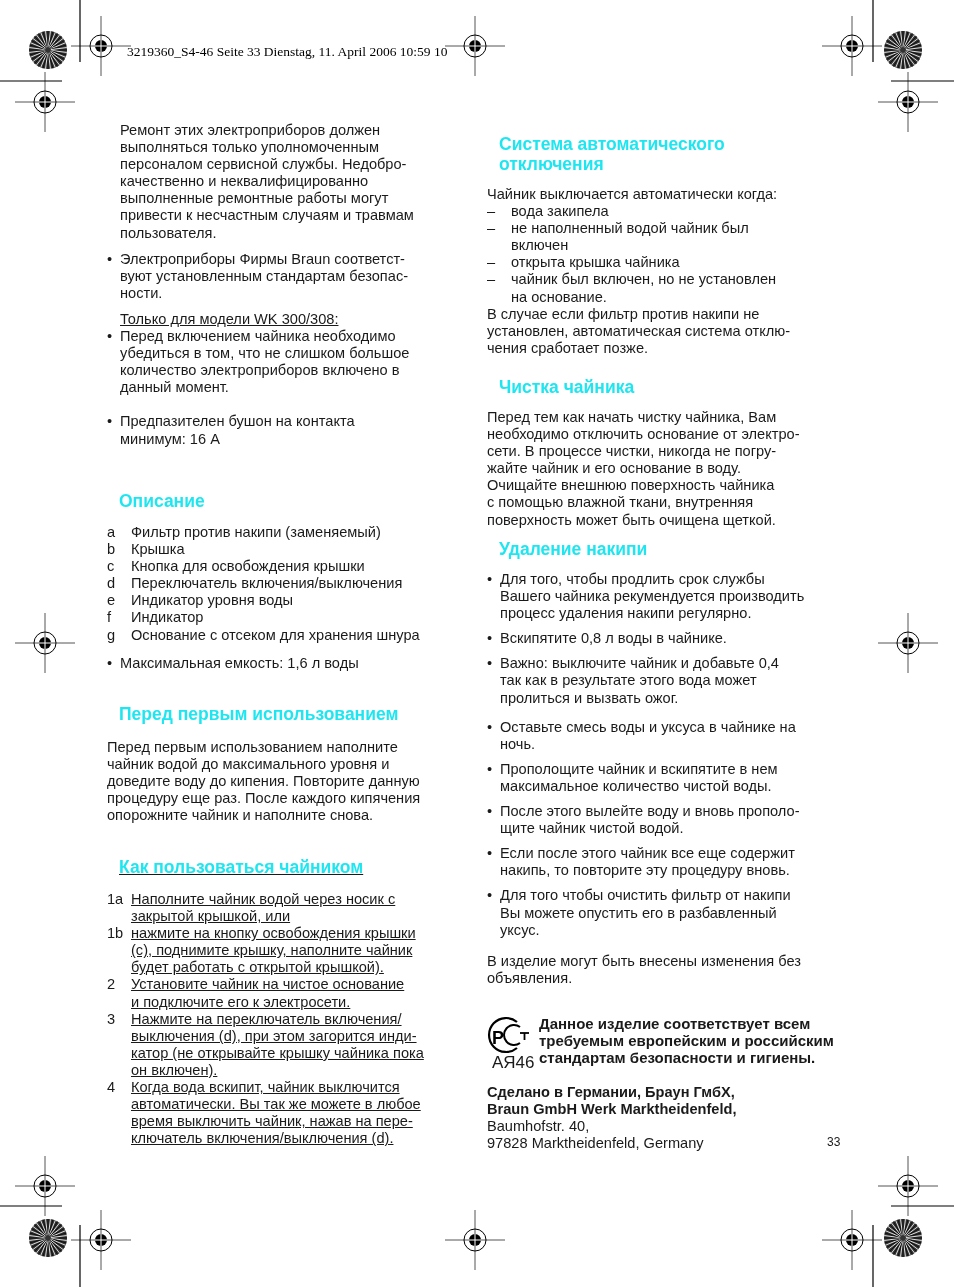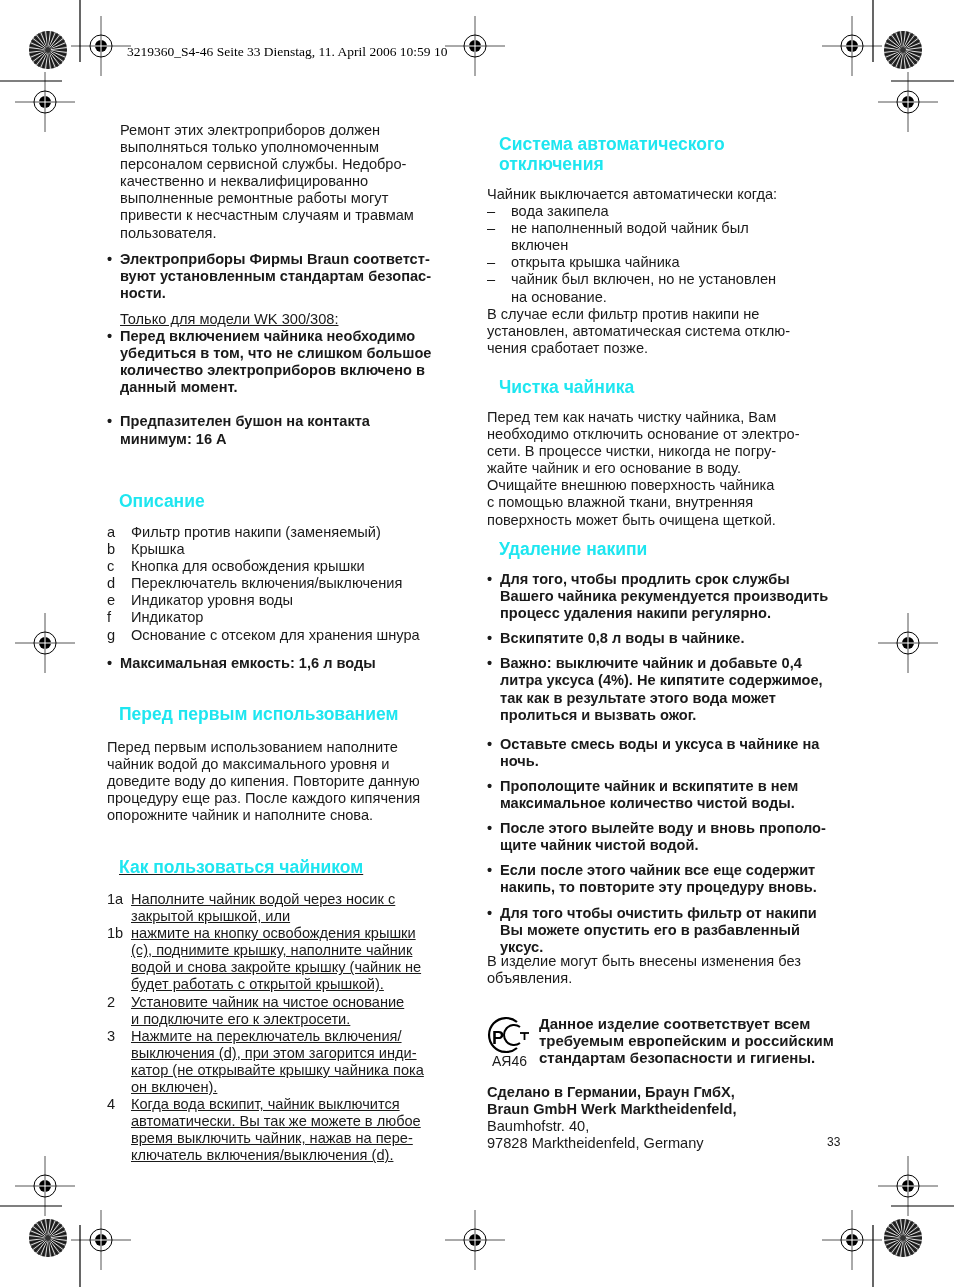--- a/index.html
+++ b/index.html
@@ -4,21 +4,21 @@
 <style>
   html, body { margin: 0; padding: 0; background: #ffffff; }
   body { width: 954px; height: 1287px; position: relative; overflow: hidden;
          font-family: "Liberation Sans", sans-serif; color: #1a1a1a; }
   .abs { position: absolute; }
   .hdr { font-family: "Liberation Serif", serif; font-size: 13.5px; color: #000000; left: 115px; top: 44px; white-space: nowrap; margin-left: 12px; }
   .col { position: absolute; font-size: 14.6px; line-height: 17.1px; }
   .left { left: 107px; width: 360px; }
   .right { left: 487px; width: 362px; }
   h2 { margin: 12px; color: #1ee6f0; font-size: 17.5px; font-weight: bold; line-height: 20px; }
-  .bul { position: relative; padding-left: 13px; font-weight: bold; }
+  .bul { position: relative; padding-left: 13px; }
   .bul::before { content: "\2022"; position: absolute; left: 0; top: 0; }
   .ind { padding-left: 13px; }
   .dash { position: relative; padding-left: 24px; }
   .dash .mk { position: absolute; left: 0; top: 0; }
   .lbl { position: relative; padding-left: 24px; }
   .lbl .mk { position: absolute; left: 0; top: 0; }
   .under { text-decoration: underline; }
   .bold { font-weight: bold; }
   .pgnum { left: 827px; top: 1135px; font-size: 12px; }
   .gost { left: 487px; top: 1013px; width: 46px; height: 54px; }
@@ -399,21 +399,20 @@
   <div style="margin-top:14px;">
     <div class="lbl">
         <span class="mk">1a</span>
       <div>Наполните чайник водой через носик с</div>
       <div>закрытой крышкой, или</div>
     </div>
     <div class="lbl">
         <span class="mk">1b</span>
       <div>нажмите на кнопку освобождения крышки</div>
       <div>(c), поднимите крышку, наполните чайник</div>
-      <div>водой и снова закройте крышку (чайник не</div>
       <div>будет работать с открытой крышкой).</div>
     </div>
     <div class="lbl">
         <span class="mk">2</span>
       <div>Установите чайник на чистое основание</div>
       <div>и подключите его к электросети.</div>
     </div>
     <div class="lbl">
         <span class="mk">3</span>
       <div>Нажмите на переключатель включения/</div>
@@ -481,21 +480,20 @@
     <div class="bul">
       <div>Для того, чтобы продлить срок службы</div>
       <div>Вашего чайника рекумендуется производить</div>
       <div>процесс удаления накипи регулярно.</div>
     </div>
     <div class="bul" style="margin-top:8px;">
       <div>Вскипятите 0,8 л воды в чайнике.</div>
     </div>
     <div class="bul" style="margin-top:8px;">
       <div>Важно: выключите чайник и добавьте 0,4</div>
-      <div>литра уксуса (4%). Не кипятите содержимое,</div>
       <div>так как в результате этого вода может</div>
       <div>пролиться и вызвать ожог.</div>
     </div>
     <div class="bul" style="margin-top:12px;">
       <div>Оставьте смесь воды и уксуса в чайнике на</div>
       <div>ночь.</div>
     </div>
     <div class="bul" style="margin-top:8px;">
       <div>Прополощите чайник и вскипятите в нем</div>
       <div>максимальное количество чистой воды.</div>
@@ -522,21 +520,21 @@
 </div>
 
 <div class="abs gost">
   <svg width="46" height="54" viewBox="0 0 46 54">
     <path d="M30 9 A17 17 0 1 0 30 35" fill="none" stroke="#000" stroke-width="2.2"></path>
     <text x="5" y="31" font-family="Liberation Sans, sans-serif" font-size="18" font-weight="bold" fill="#000">Р</text>
     <path d="M33 14 A10 10 0 1 0 33 30" fill="none" stroke="#000" stroke-width="2"></path>
     <line x1="33" y1="20" x2="42" y2="20" stroke="#000" stroke-width="1.8"></line>
     <line x1="37.5" y1="20" x2="37.5" y2="27" stroke="#000" stroke-width="1.8"></line>
   </svg>
-  <div class="abs" style="left:5px;top:40px;font-size:14px;text-align:right;">АЯ46</div>
+  <div class="abs" style="left:5px;top:40px;font-size:17px;text-align:right;">АЯ46</div>
 </div>
 <div class="col" style="left:539px; top:1015px; width:320px; font-size:15px; line-height:17px; font-weight:bold;">
   <div>Данное изделие соответствует всем</div>
   <div>требуемым европейским и российским</div>
   <div>стандартам безопасности и гигиены.</div>
 </div>
 
 <div class="col right" style="top:1084px;">
   <div class="bold">Сделано в Германии, Браун ГмбХ,</div>
   <div class="bold">Braun GmbH Werk Marktheidenfeld,</div>

